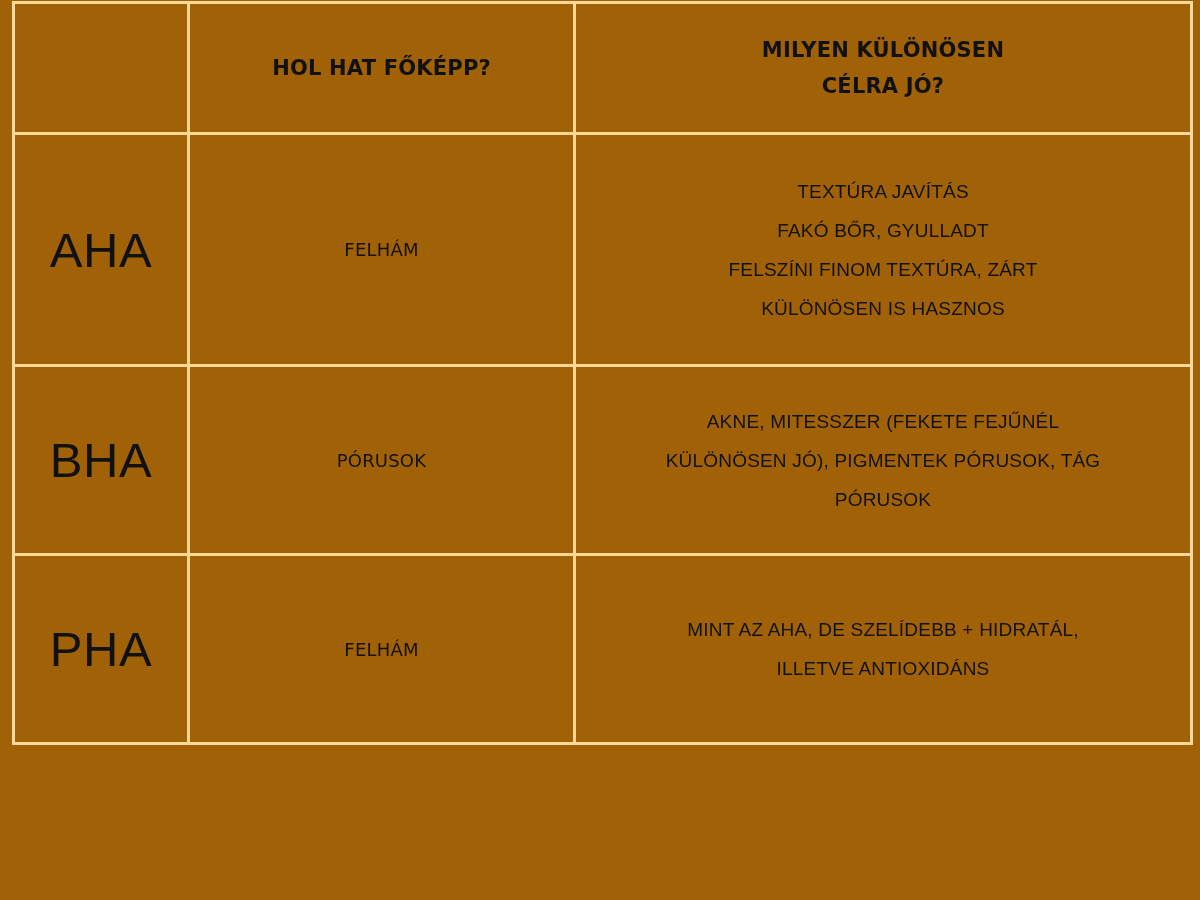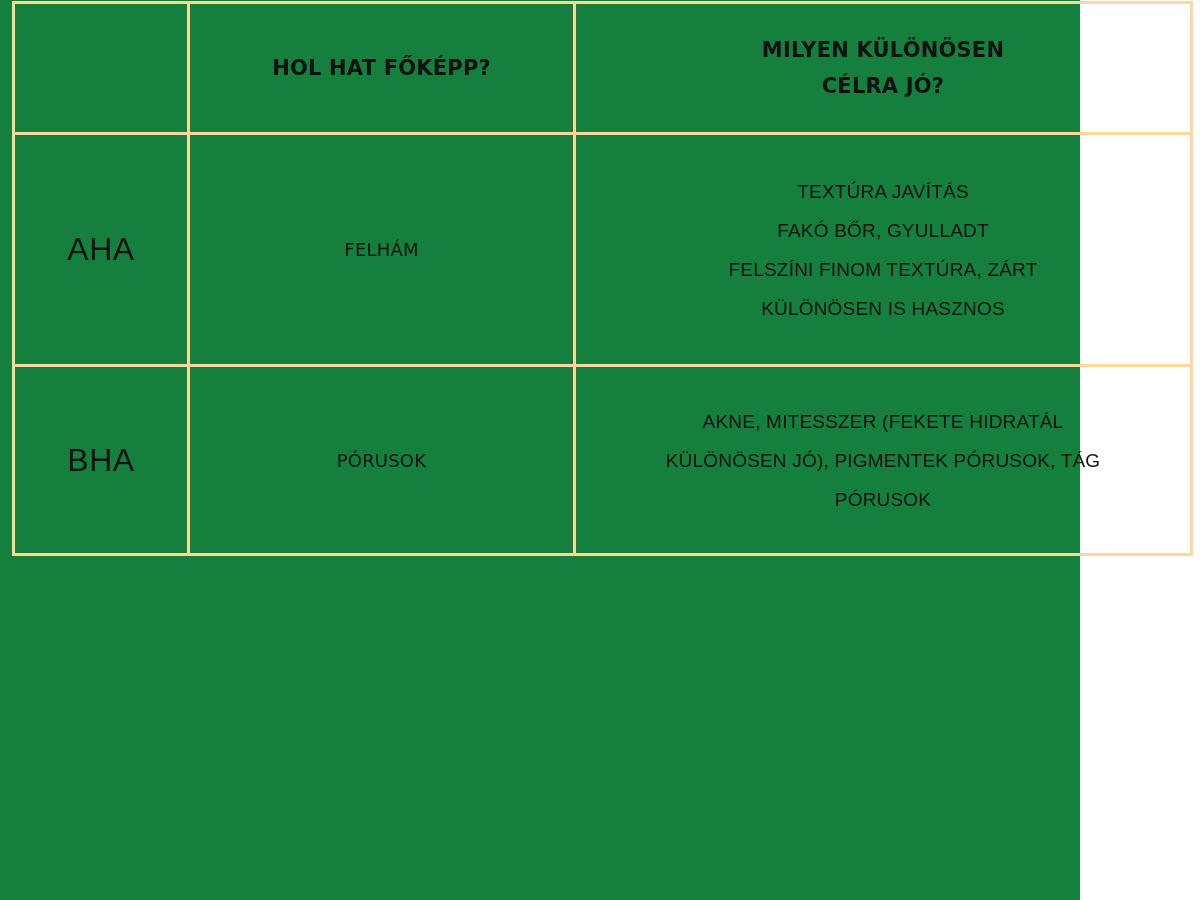--- a/index.html
+++ b/index.html
@@ -5,23 +5,23 @@
     html, body {
       margin: 0;
       padding: 0;
       background: #ffffff;
       width: 1200px;
       height: 900px;
       overflow: hidden;
     }
     .page {
       position: relative;
-      width: 1080px;
+      width: 1200px;
       height: 900px;
-      background: #15803d;
+      background: #a16207;
     }
     table.grid {
       position: absolute;
       left: 12px;
       top: 1px;
       width: 1178px;
       border-collapse: collapse;
       table-layout: fixed;
     }
     table.grid td, table.grid th {
@@ -44,21 +44,21 @@
       font-weight: bold;
       font-size: 21px;
       line-height: 36px;
       letter-spacing: 0.2px;
     }
     th.hdr .line { display: block; }
     th.hdr-col1 { padding-top: 4px; }
     th.hdr-col2 { padding-bottom: 8px; }
     td.acid {
       font-family: "Liberation Sans", sans-serif;
-      font-size: 32px;
+      font-size: 49px;
       font-weight: normal;
       letter-spacing: 0.5px;
     }
     td.where {
       font-family: "DejaVu Sans", sans-serif;
       font-size: 18px;
       letter-spacing: 0.2px;
     }
     td.use {
       font-family: "Liberation Sans", sans-serif;
@@ -101,22 +101,30 @@
         <span class="line">FAKÓ BŐR, GYULLADT</span>
         <span class="line">FELSZÍNI FINOM TEXTÚRA, ZÁRT</span>
         <span class="line">KÜLÖNÖSEN IS HASZNOS</span>
       </td>
     </tr>
 
     <tr class="r-bha">
       <td class="acid">BHA</td>
       <td class="where">PÓRUSOK</td>
       <td class="use">
-        <span class="line">AKNE, MITESSZER (FEKETE HIDRATÁL</span>
+        <span class="line">AKNE, MITESSZER (FEKETE FEJŰNÉL</span>
         <span class="line">KÜLÖNÖSEN JÓ), PIGMENTEK PÓRUSOK, TÁG</span>
         <span class="line">PÓRUSOK</span>
       </td>
     </tr>
 
+    <tr class="r-pha">
+      <td class="acid">PHA</td>
+      <td class="where">FELHÁM</td>
+      <td class="use">
+        <span class="line">MINT AZ AHA, DE SZELÍDEBB + HIDRATÁL,</span>
+        <span class="line">ILLETVE ANTIOXIDÁNS</span>
+      </td>
+    </tr>
 
   </tbody>
     </table>
 </div>
 
 </body></html>

